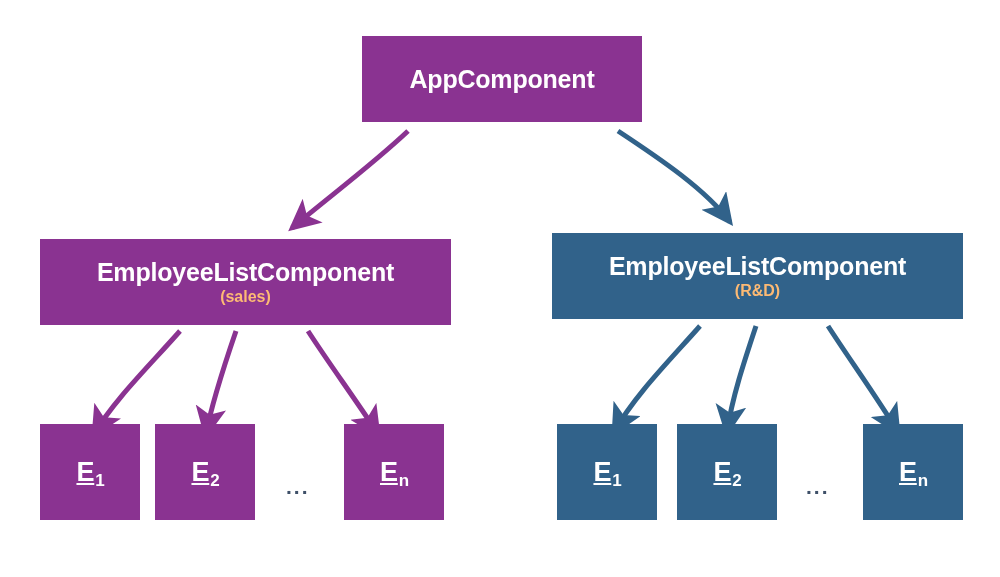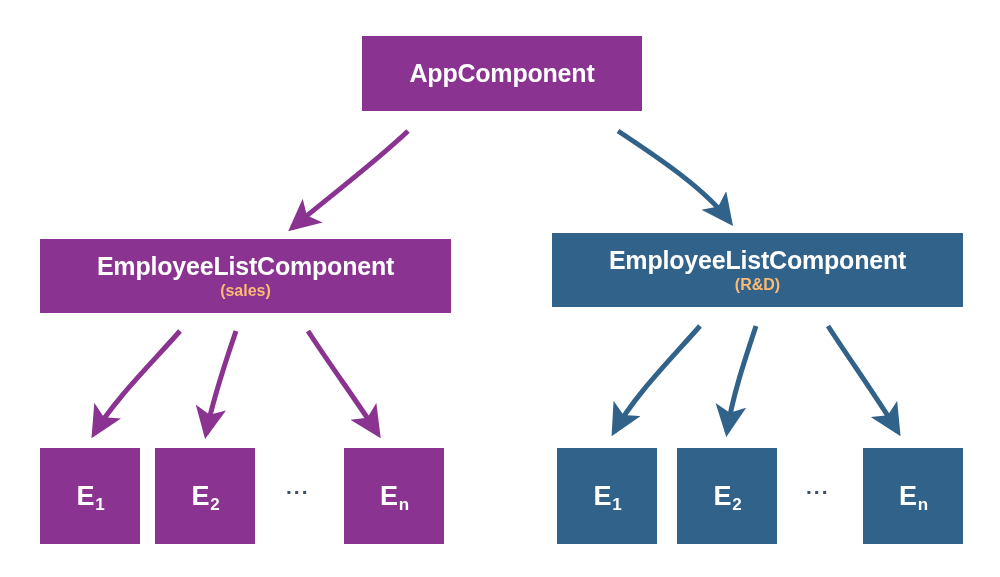--- a/index.html
+++ b/index.html
@@ -52,36 +52,37 @@
     color: #fdba74;
     line-height: 1.1;
     white-space: nowrap;
   }
 
   
   #node-app {
     left: 362px;
     top: 36px;
     width: 280px;
-    height: 75px;
+    height: 86px;
   }
   #node-app .node-title { font-size: 25px; }
 
   
-  .node-mid { width: 411px; height: 74px; }
+  .node-mid { width: 411px; height: 86px; }
   #node-list-sales { left: 40px;  top: 239px; }
   #node-list-rnd   { left: 552px; top: 233px; }
   .node-mid .node-title { font-size: 25px; }
   .node-mid .node-sub   { font-size: 16px; margin-top: 3px; }
 
   
   .node-leaf {
     width: 100px;
     height: 96px;
-    top: 448px;
+    top: 424px;
+    text-decoration: underline;
   }
   .node-leaf .node-title { font-size: 27px; }
   .node-leaf .node-title sub {
     font-size: 17px;
     line-height: 0;
     vertical-align: baseline;
     position: relative;
     top: 5px;
     left: 1px;
   }

